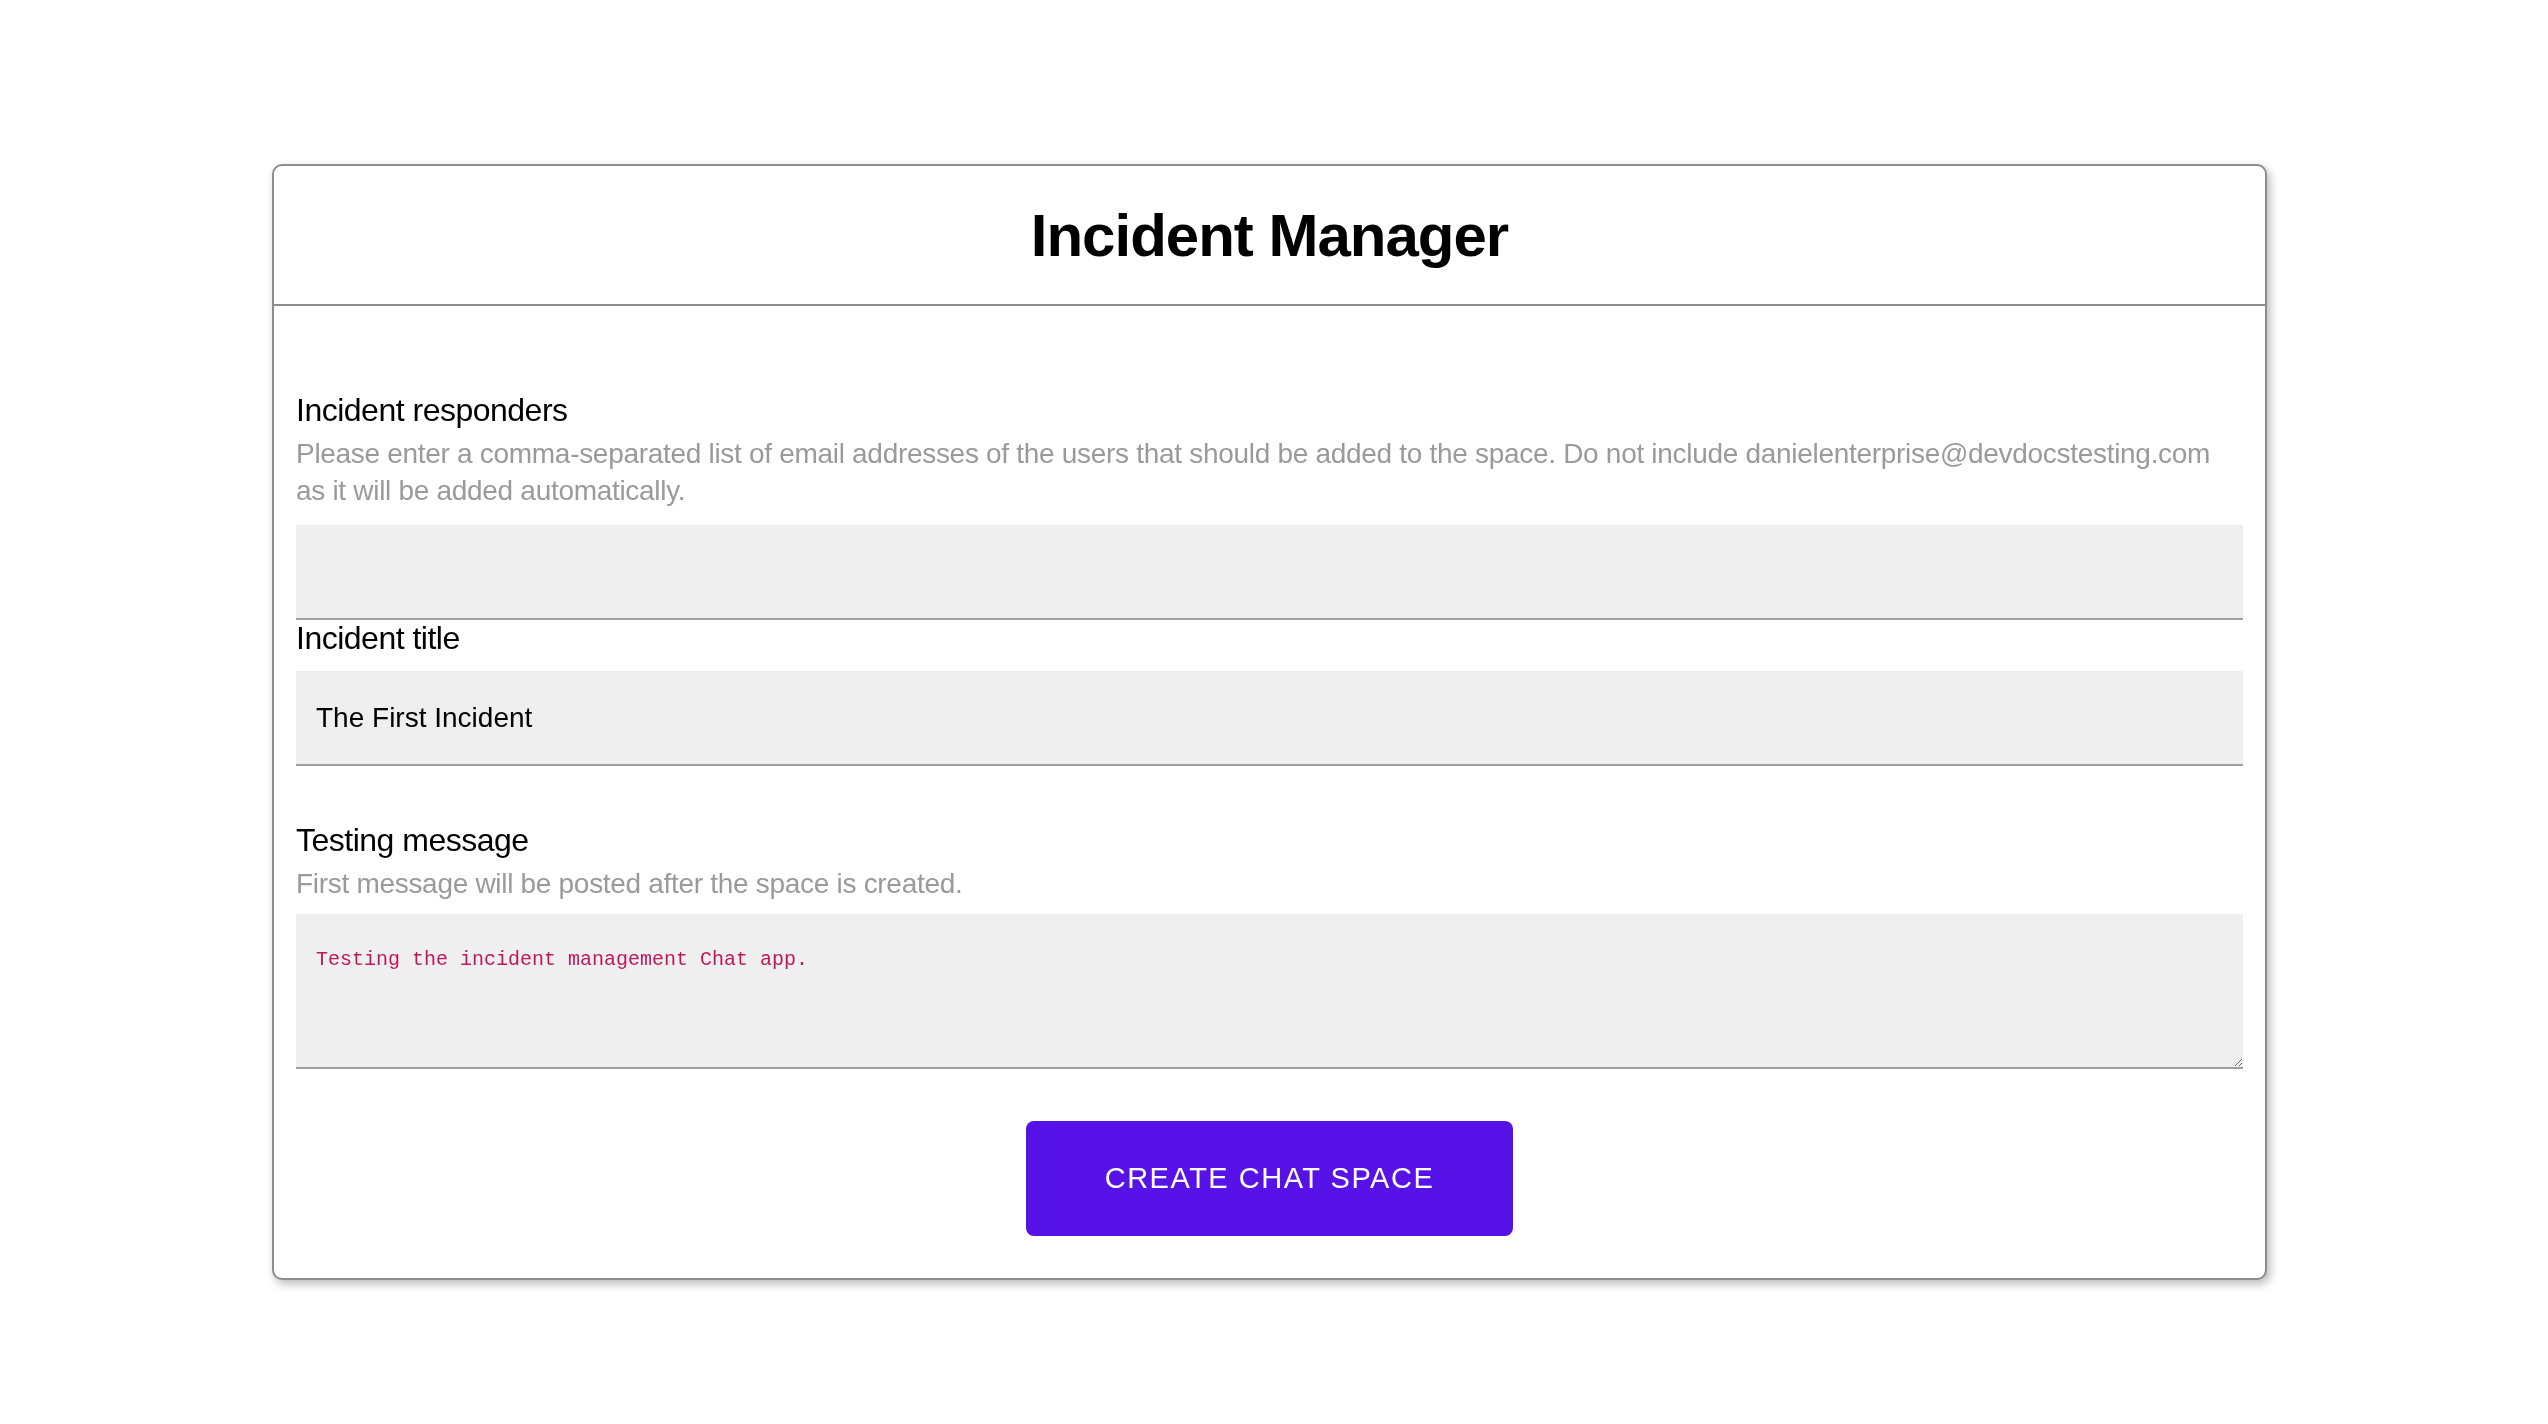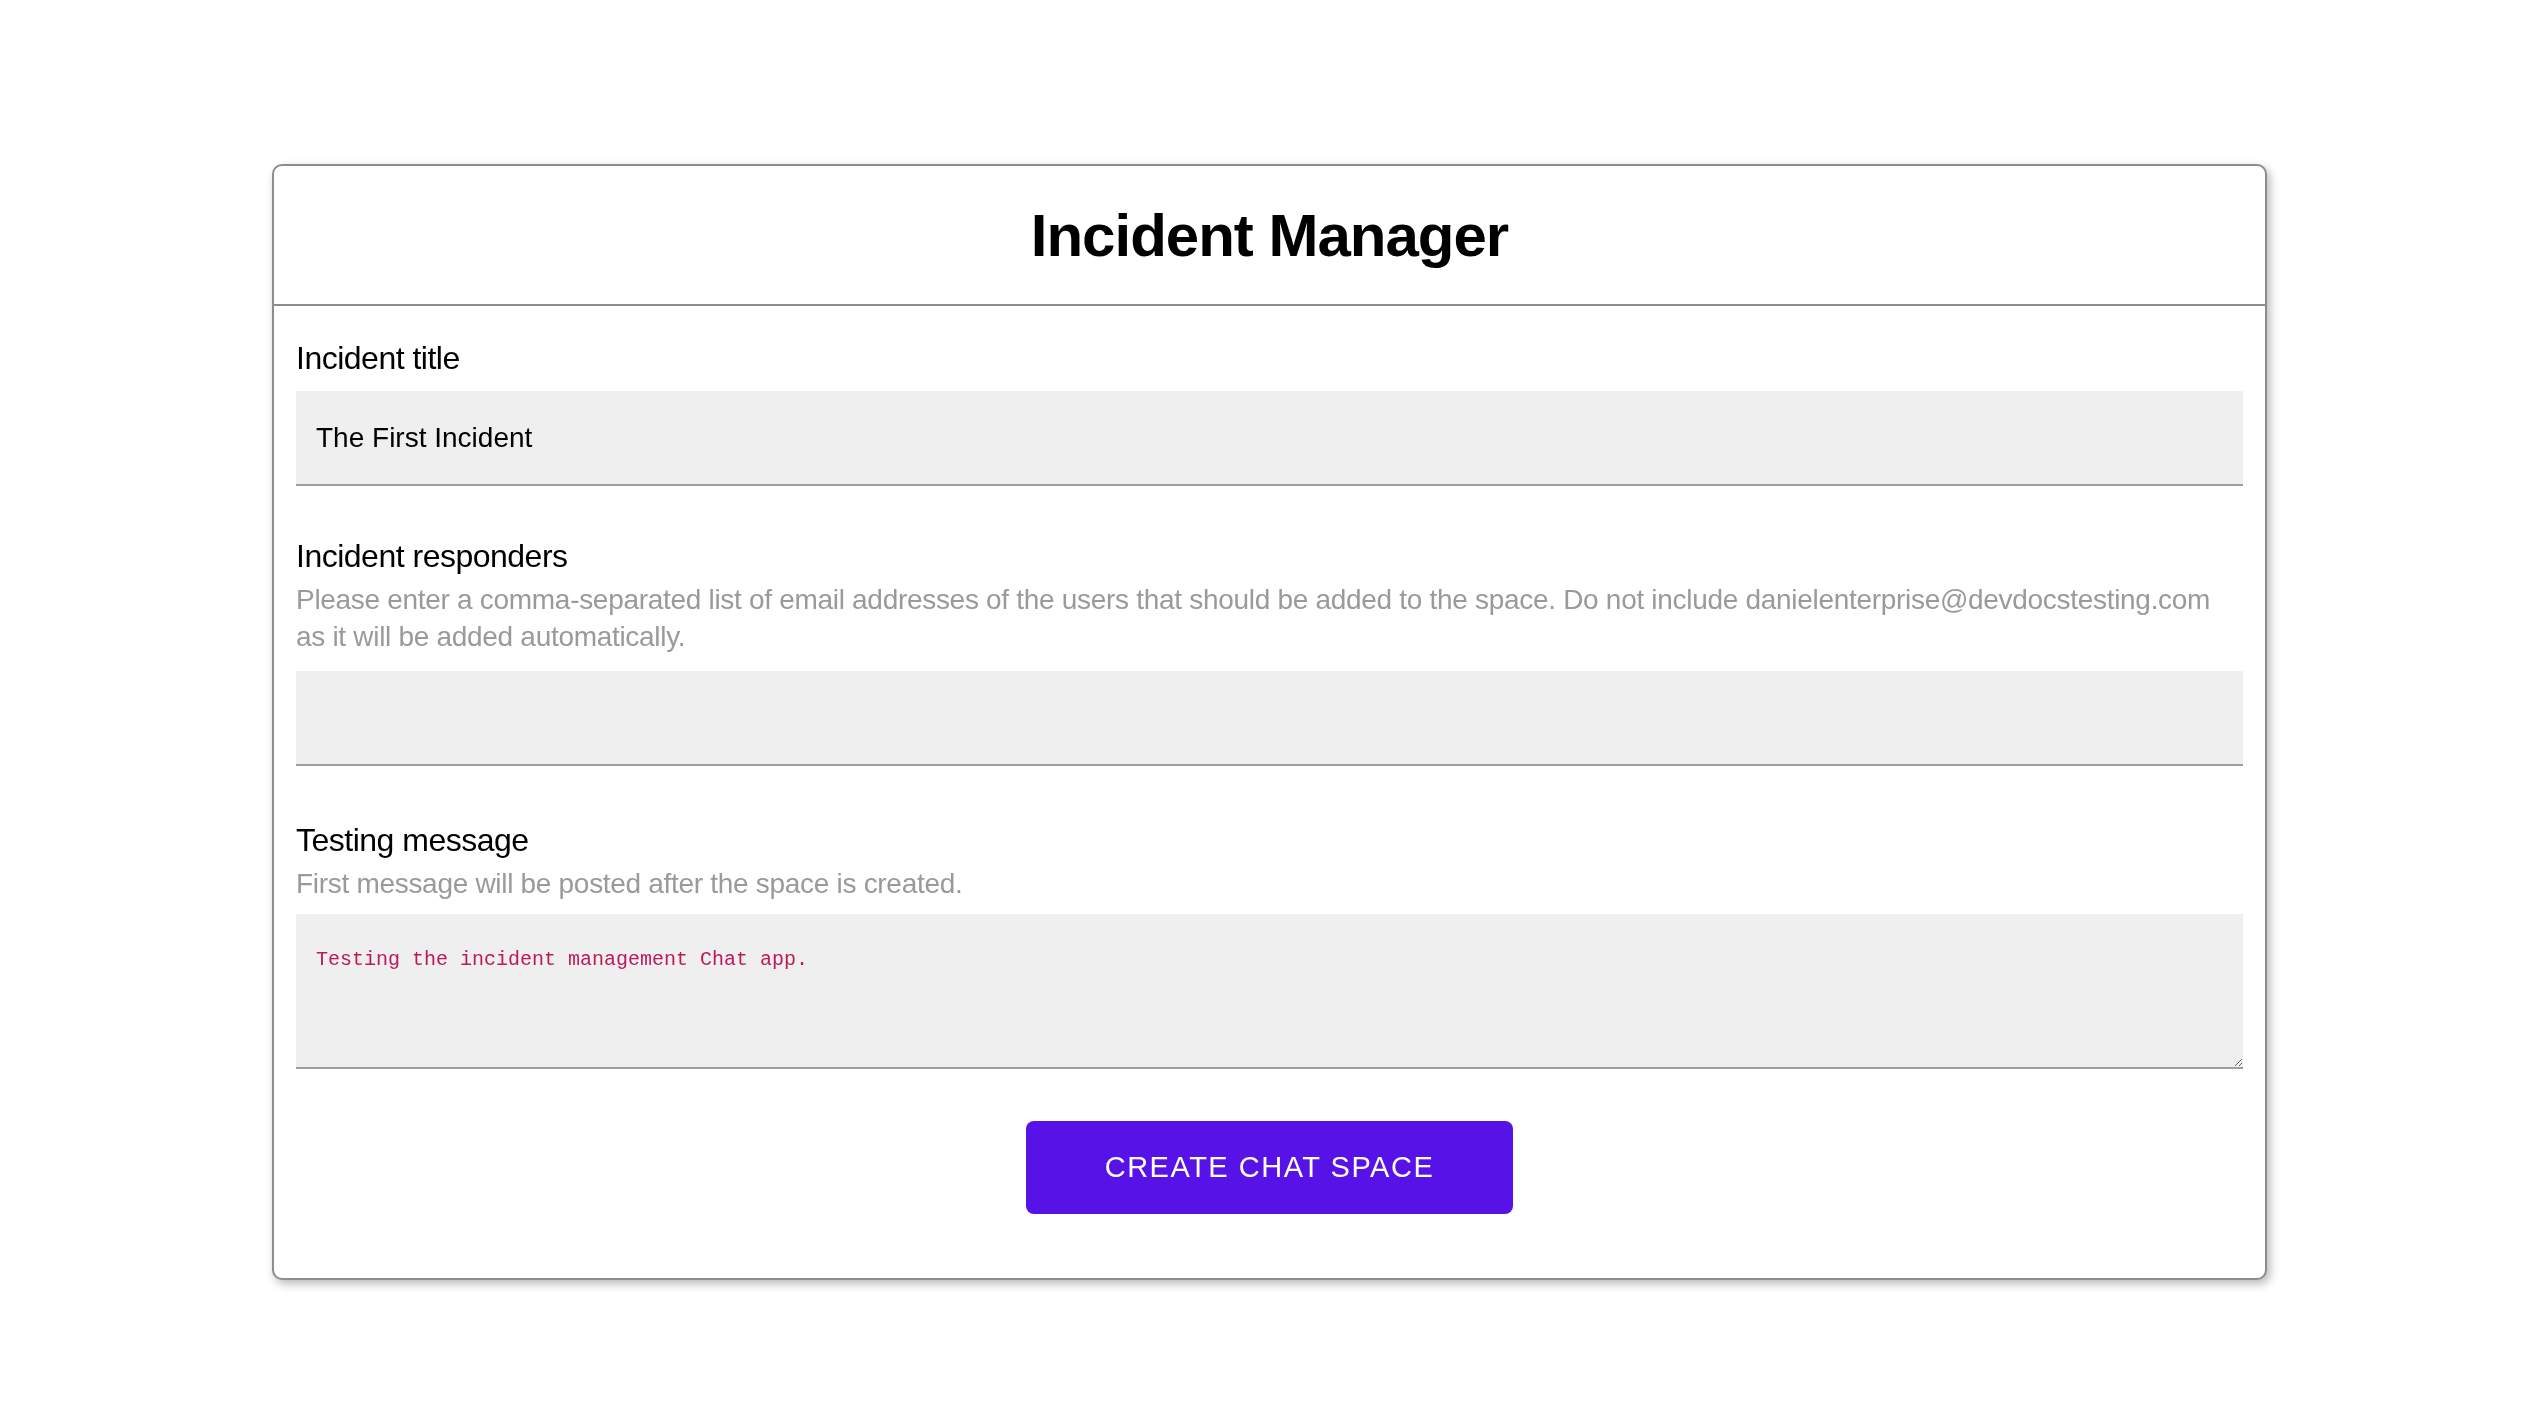--- a/index.html
+++ b/index.html
@@ -86,21 +86,21 @@
     outline: none;
     resize: both;
   }
   .button-row {
     margin-top: 52px;
     display: flex;
     justify-content: center;
   }
   .submit-button {
     width: 487px;
-    height: 93px;
+    height: 115px;
     background: #5712e8;
     color: #ffffff;
     border: none;
     border-radius: 8px;
     font-family: "Liberation Sans", sans-serif;
     font-size: 29px;
     font-weight: 500;
     letter-spacing: 1.5px;
     cursor: pointer;
   }
@@ -108,29 +108,29 @@
 </head>
 <body>
 
 <div class="card">
   <div class="card-header">
     <h1 class="card-title" style="margin:0; font-size:60px;">Incident Manager</h1>
   </div>
 
   <div class="card-body">
 
-    <div class="field-group group-title">
-      <div class="field-label">Incident title</div>
-      <input type="text" class="text-input" value="The First Incident" style="">
-    </div>
-
     <div class="field-group group-responders">
       <div class="field-label">Incident responders</div>
       <div class="helper-text">Please enter a comma-separated list of email addresses of the users that should be added to the space. Do not include danielenterprise@devdocstesting.com as it will be added automatically.</div>
       <input type="text" class="text-input" value="" style="">
+    </div>
+
+    <div class="field-group group-title">
+      <div class="field-label">Incident title</div>
+      <input type="text" class="text-input" value="The First Incident" style="">
     </div>
 
     <div class="field-group group-message">
       <div class="field-label">Testing message</div>
       <div class="helper-text">First message will be posted after the space is created.</div>
       <textarea class="message-textarea" style="">Testing the incident management Chat app.</textarea>
     </div>
 
     <div class="button-row">
       <button class="submit-button">CREATE CHAT SPACE</button>

